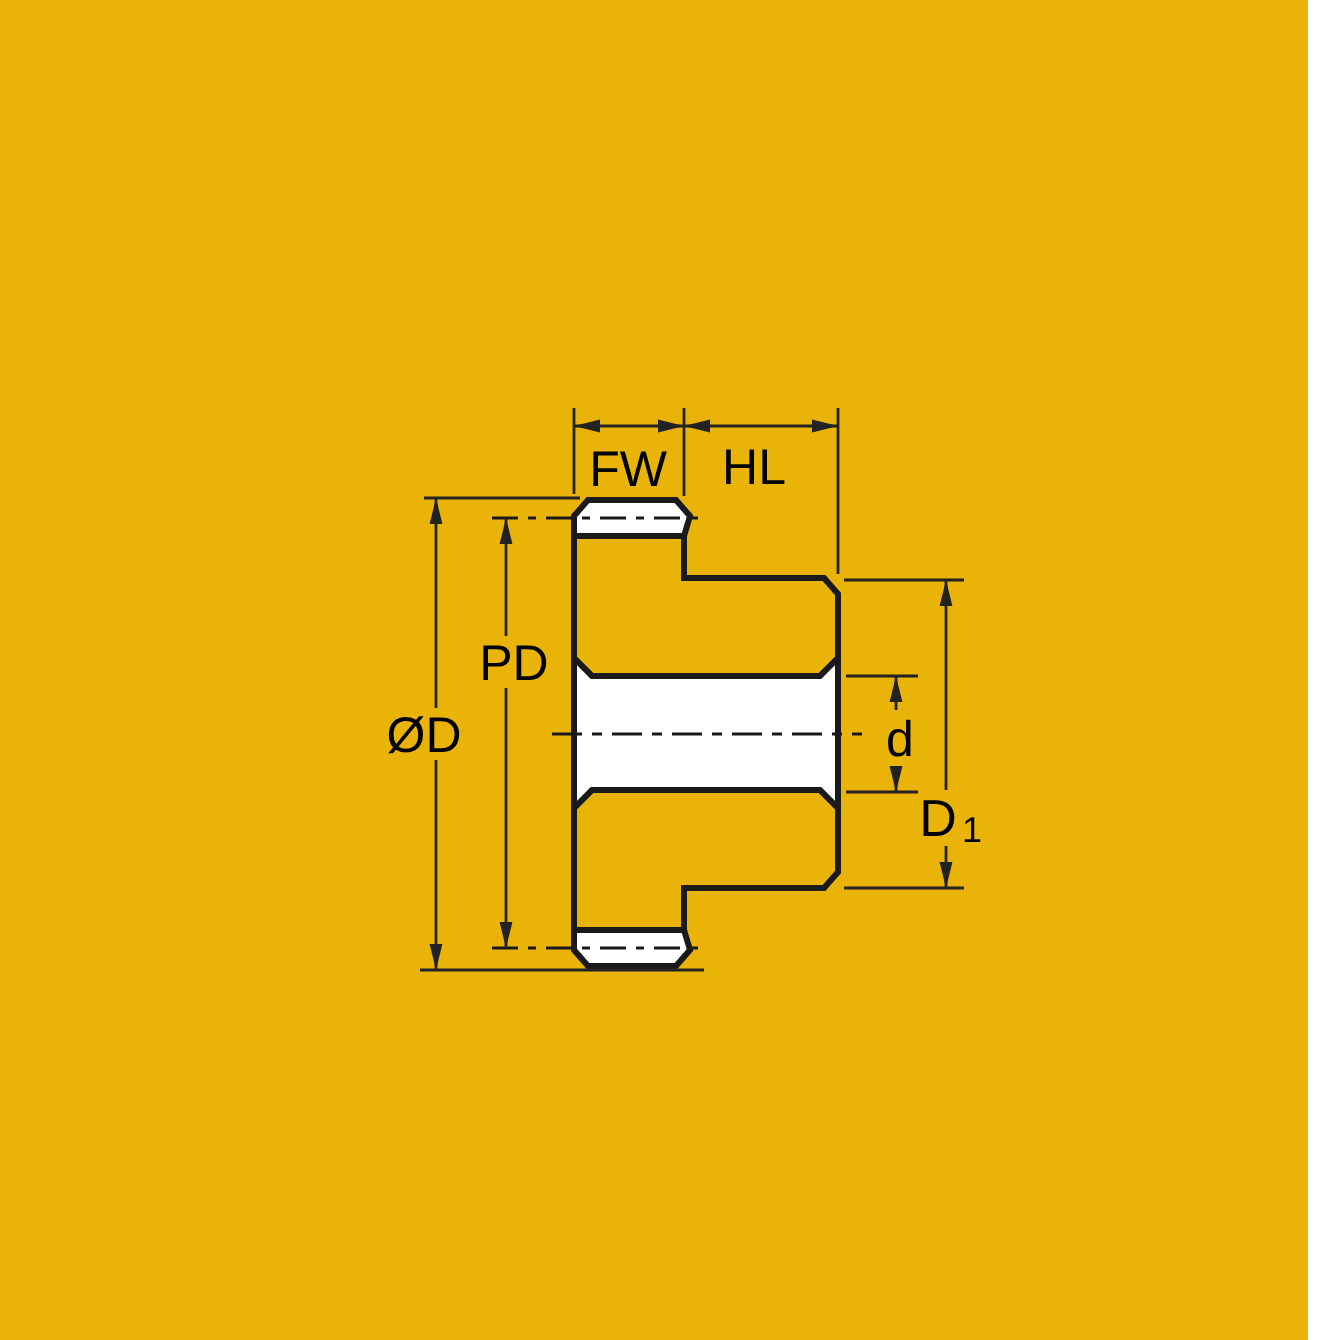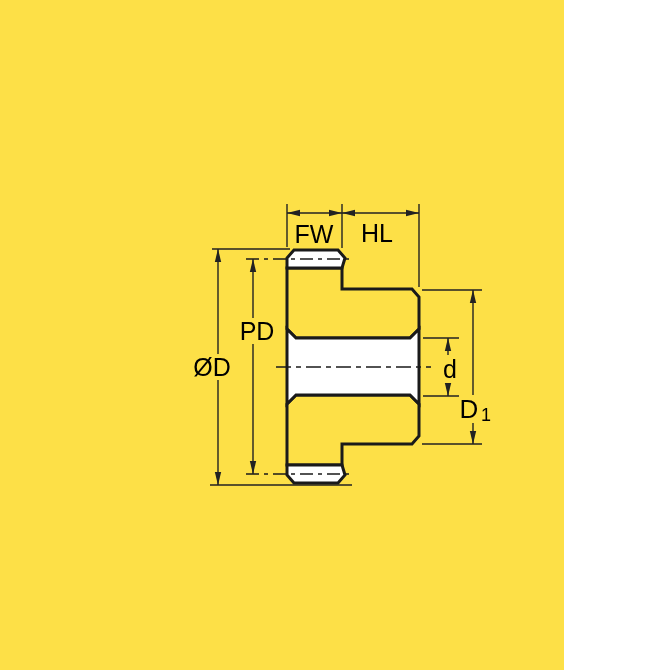--- a/index.html
+++ b/index.html
@@ -6,23 +6,23 @@
     margin: 0;
     padding: 0;
     background: #ffffff;
     width: 670px;
     height: 670px;
     overflow: hidden;
     font-family: "Liberation Sans", sans-serif;
   }
   .stage {
     position: relative;
-    width: 564px;
+    width: 654px;
     height: 670px;
-    background: #fde047;
+    background: #eab308;
   }
   svg { display: block; }
   .outline {
     stroke: #1a1a1a;
     stroke-width: 3;
     stroke-linejoin: miter;
     fill: none;
   }
   .fill-white { fill: #ffffff; }
   .dimline {

